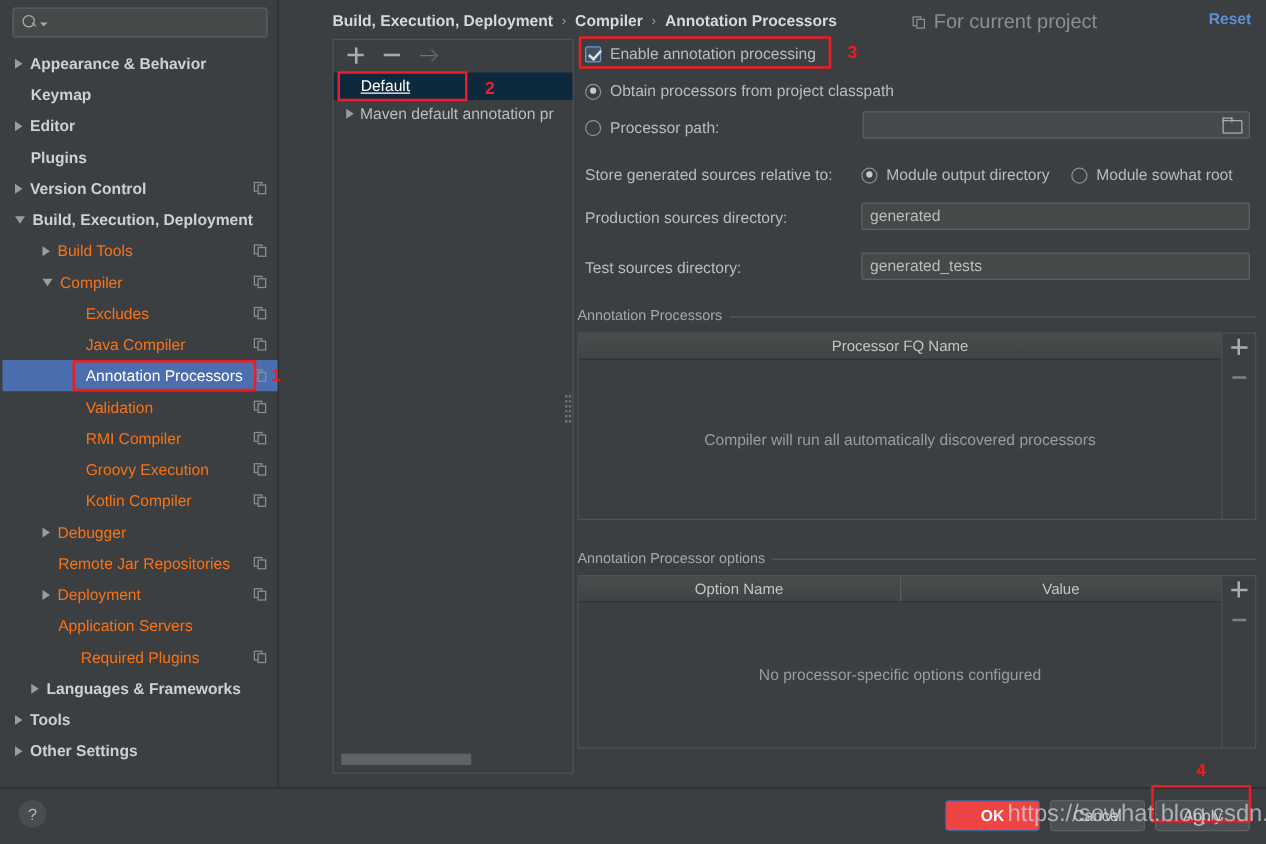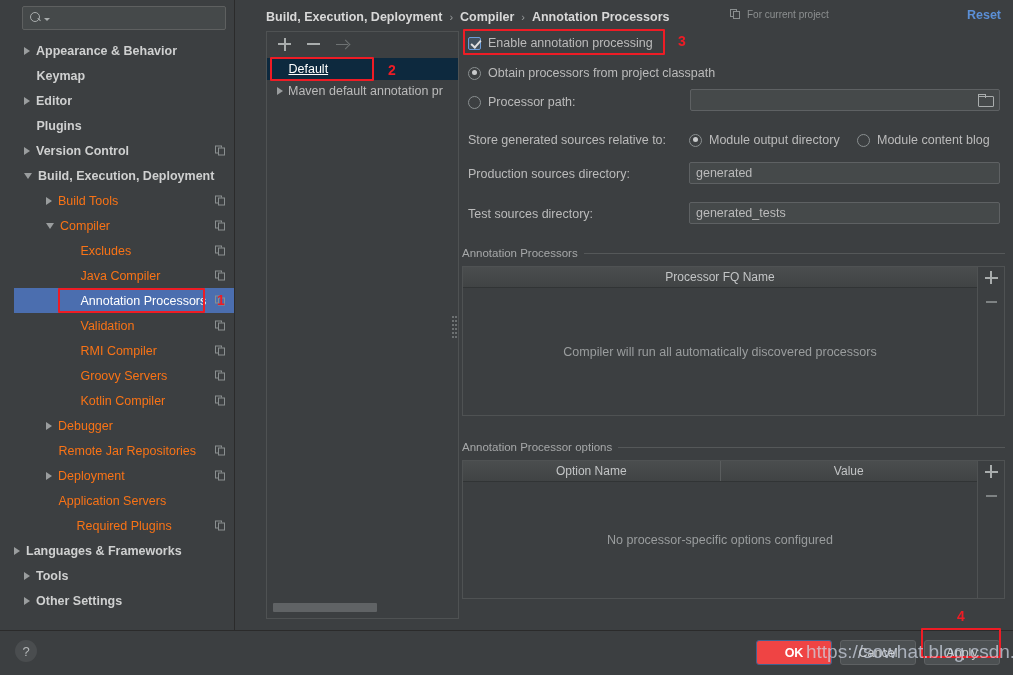--- a/index.html
+++ b/index.html
@@ -8,21 +8,21 @@
     background: #3c3f41;
     font-family: "Liberation Sans", sans-serif;
     font-size: 12px;
     color: #bbbbbb;
     overflow: hidden;
   }
   .dialog { position: relative; width: 1013px; height: 675px; background: #3c3f41; }
 
   
   .sidebar {
-    position: absolute; left: 14px; top: 0; width: 221px; height: 630px;
+    position: absolute; left: 2px; top: 0; width: 221px; height: 630px;
     background: #3c3f41; border-right: 1px solid #2b2b2b;
   }
   .search-wrap { padding: 6px 8px 4px 8px; }
   .search-box {
     height: 24px; background: #45494a; border: 1px solid #5e6060;
     border-radius: 2px; display: flex; align-items: center; padding: 0 6px;
   }
   .search-icon { width: 14px; height: 14px; position: relative; flex: 0 0 auto; }
   .search-icon::before {
     content: ""; position: absolute; left: 1px; top: 1px;
@@ -86,21 +86,21 @@
 
   
   .breadcrumb {
     position: absolute; left: 266px; top: 8px; display: flex; align-items: center;
     height: 18px; gap: 7px;
   }
   .crumb { font-weight: bold; font-size: 12.5px; color: #d8d8d8; }
   .crumb-sep { color: #9a9d9e; font-size: 11px; }
   .for-project {
     position: absolute; left: 730px; top: 9px; display: flex; align-items: center;
-    gap: 6px; color: #8c8f90; font-size: 10px;
+    gap: 6px; color: #8c8f90; font-size: 16px;
   }
   .reset-link {
     position: absolute; right: 12px; top: 8px; color: #5b8fd6;
     font-weight: bold; font-size: 12.5px; cursor: pointer;
   }
 
   
   .profile-panel {
     position: absolute; left: 266px; top: 31px; width: 193px; height: 588px;
     background: #3c3f41; border: 1px solid #4f5253;
@@ -348,21 +348,21 @@
         <div class="tree-row" style="padding-left: 54px;">
           <span class="arrow none"></span>
           <span class="tree-label">RMI Compiler</span>
           <span class="copy-icon">
             <i></i>
             <i></i>
           </span>
         </div>
         <div class="tree-row" style="padding-left: 54px;">
           <span class="arrow none"></span>
-          <span class="tree-label">Groovy Servers</span>
+          <span class="tree-label">Groovy Execution</span>
           <span class="copy-icon">
             <i></i>
             <i></i>
           </span>
         </div>
         <div class="tree-row" style="padding-left: 54px;">
           <span class="arrow none"></span>
           <span class="tree-label">Kotlin Compiler</span>
           <span class="copy-icon">
             <i></i>
@@ -394,21 +394,21 @@
           <span class="tree-label">Application Servers</span>
         </div>
         <div class="tree-row" style="padding-left: 32px; gap: 18px;">
           <span class="arrow none"></span>
           <span class="tree-label">Required Plugins</span>
           <span class="copy-icon">
             <i></i>
             <i></i>
           </span>
         </div>
-        <div class="tree-row" style="padding-left: 0;">
+        <div class="tree-row" style="padding-left: 0; justify-content: center;">
           <span class="arrow right"></span>
           <span class="tree-label bold">Languages &amp; Frameworks</span>
         </div>
         <div class="tree-row" style="padding-left: 10px;">
           <span class="arrow right"></span>
           <span class="tree-label bold">Tools</span>
         </div>
         <div class="tree-row" style="padding-left: 10px;">
           <span class="arrow right"></span>
           <span class="tree-label bold">Other Settings</span>
@@ -493,21 +493,21 @@
 
     <div class="row" style="position:absolute; left:6px; top:102px;">
       <span class="field-label">Store generated sources relative to:</span>
     </div>
     <div class="row" style="position:absolute; left:227px; top:102px;">
       <span class="radio on"></span>
       <span class="r-label">Module output directory</span>
     </div>
     <div class="row" style="position:absolute; left:395px; top:102px;">
       <span class="radio"></span>
-      <span class="r-label">Module content blog</span>
+      <span class="r-label">Module sowhat root</span>
     </div>
 
     <div class="row" style="position:absolute; left:6px; top:136px;">
       <span class="field-label">Production sources directory:</span>
     </div>
     <div class="text-field" style="position:absolute; left:227px; top:131px; width:311px;">
       <span class="tf-val">generated</span>
     </div>
 
     <div class="row" style="position:absolute; left:6px; top:176px;">

